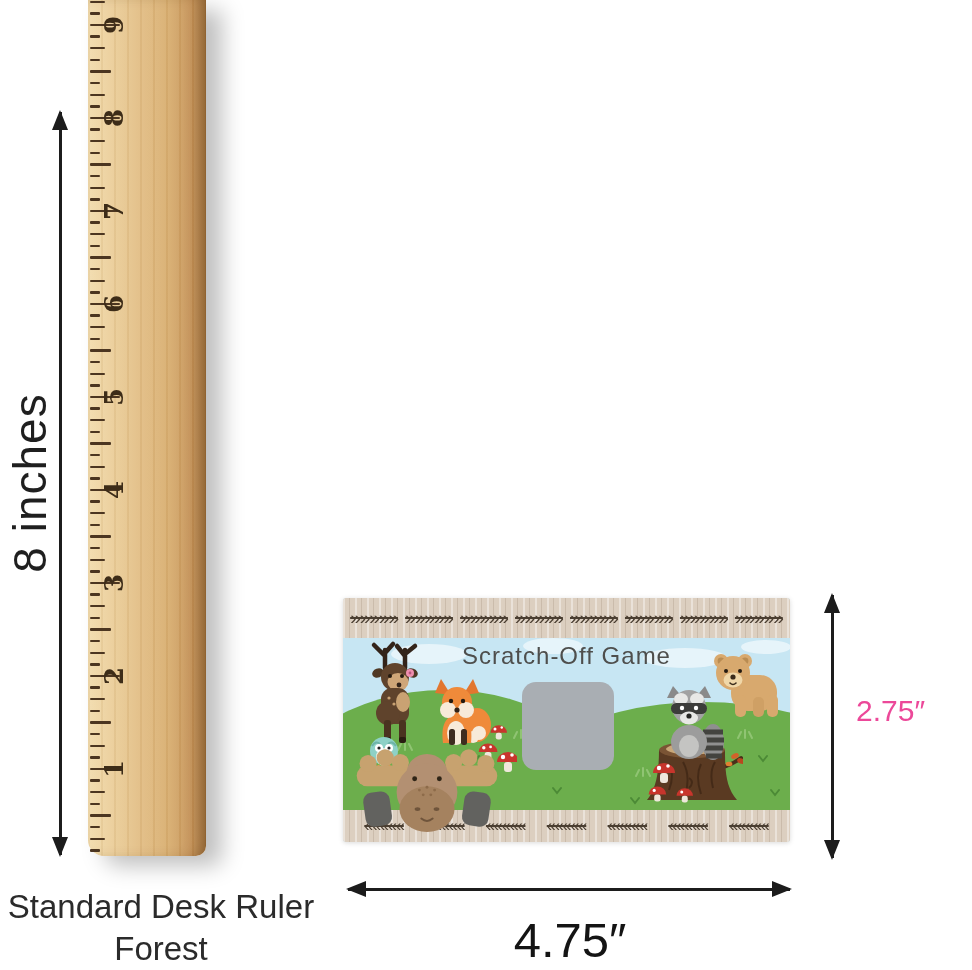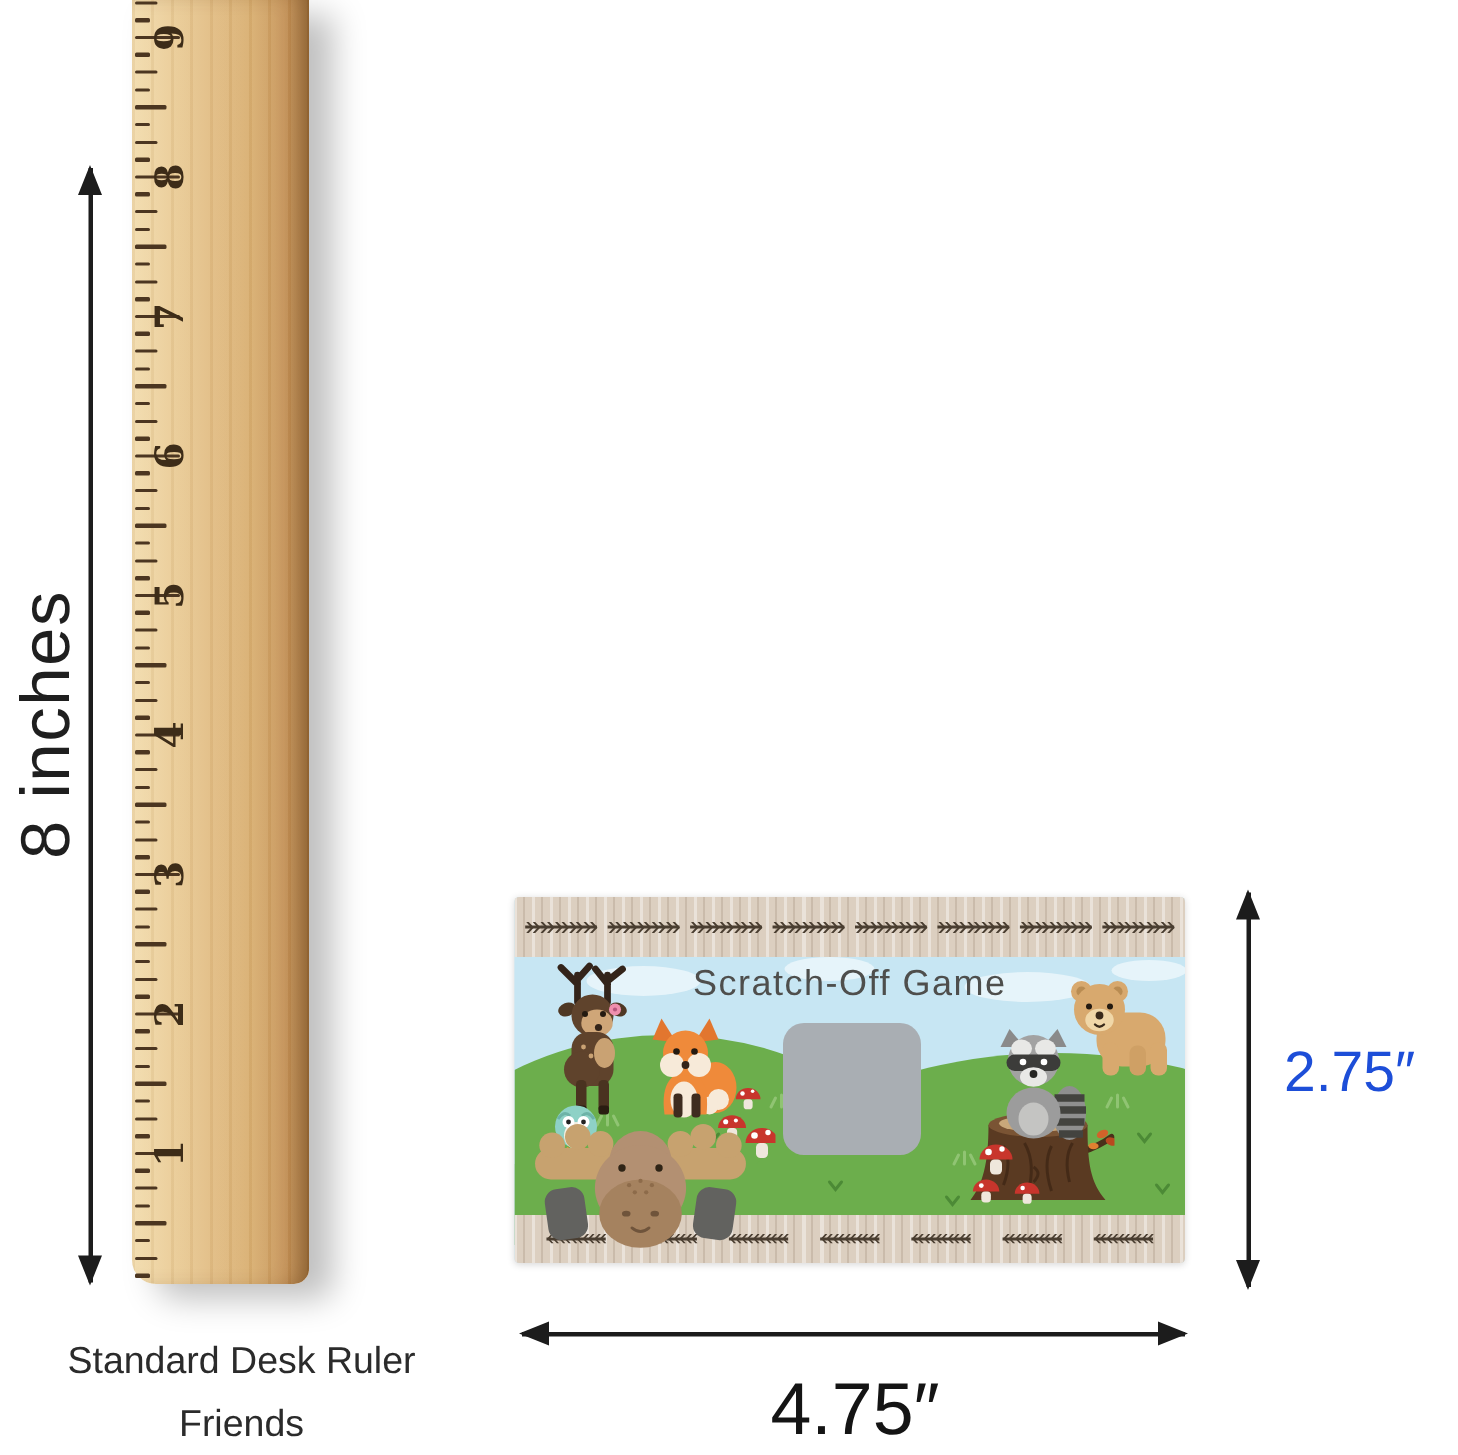--- a/index.html
+++ b/index.html
@@ -25,23 +25,23 @@
   .vline::after{content:"";position:absolute;bottom:-2px;left:50%;transform:translateX(-50%);
     border-left:8px solid transparent;border-right:8px solid transparent;border-top:20px solid #1c1c1c;}
   .hline{height:2.6px;background:#1c1c1c;}
   .hline::before{content:"";position:absolute;left:-2px;top:50%;transform:translateY(-50%);
     border-top:8px solid transparent;border-bottom:8px solid transparent;border-right:20px solid #1c1c1c;}
   .hline::after{content:"";position:absolute;right:-2px;top:50%;transform:translateY(-50%);
     border-top:8px solid transparent;border-bottom:8px solid transparent;border-left:20px solid #1c1c1c;}
 
   #ruler-height-label{left:-75px;top:458px;width:210px;height:50px;transform:rotate(-90deg);
     display:flex;align-items:center;justify-content:center;font-size:46px;color:#1f1f1f;letter-spacing:1px;}
-  #ruler-caption{left:0;top:886px;width:322px;text-align:center;font-size:25px;line-height:42px;color:#2b2b2b;}
-
-  #card-height-label{left:856px;top:694px;font-size:38px;color:#1d4ed8;}
+  #ruler-caption{left:0;top:886px;width:322px;text-align:center;font-size:33px;line-height:42px;color:#2b2b2b;}
+
+  #card-height-label{left:856px;top:694px;font-size:30px;color:#ec4899;}
   #card-width-label{left:470px;top:912px;width:200px;text-align:center;font-size:49px;color:#141414;}
 
   
   #card{left:343px;top:598px;width:447px;height:244px;overflow:hidden;border-radius:3px;
     box-shadow:0 1px 5px rgba(0,0,0,0.15);background:#c7e6f3;}
   .wood-strip{position:absolute;left:0;width:447px;z-index:4;
     background-color:#dccfc0;
     background-image:repeating-linear-gradient(90deg, rgba(255,255,255,0.40) 0 2px, rgba(0,0,0,0) 2px 6px,
        rgba(139,117,96,0.22) 6px 7px, rgba(0,0,0,0) 7px 12px);
     display:flex;align-items:center;justify-content:space-evenly;overflow:hidden;}
@@ -158,21 +158,21 @@
       <span class="ruler-num" style="top: 749px;">1</span>
     </div>
 </div>
 
 <div class="abs vline" id="left-arrow" style="left:59px;top:112px;height:743px;"></div>
 
 <div class="abs" id="ruler-height-label">8 inches</div>
 
 <div class="abs" id="ruler-caption">
   <div>Standard Desk Ruler</div>
-  <div>Friends</div>
+  <div>Forest</div>
 </div>
 
 <div id="card" class="abs">
 
   <div id="strip-top" class="wood-strip">
       <span class="motif">»»»»»</span>
       <span class="motif">»»»»»</span>
       <span class="motif">»»»»»</span>
       <span class="motif">»»»»»</span>
       <span class="motif">»»»»»</span>

